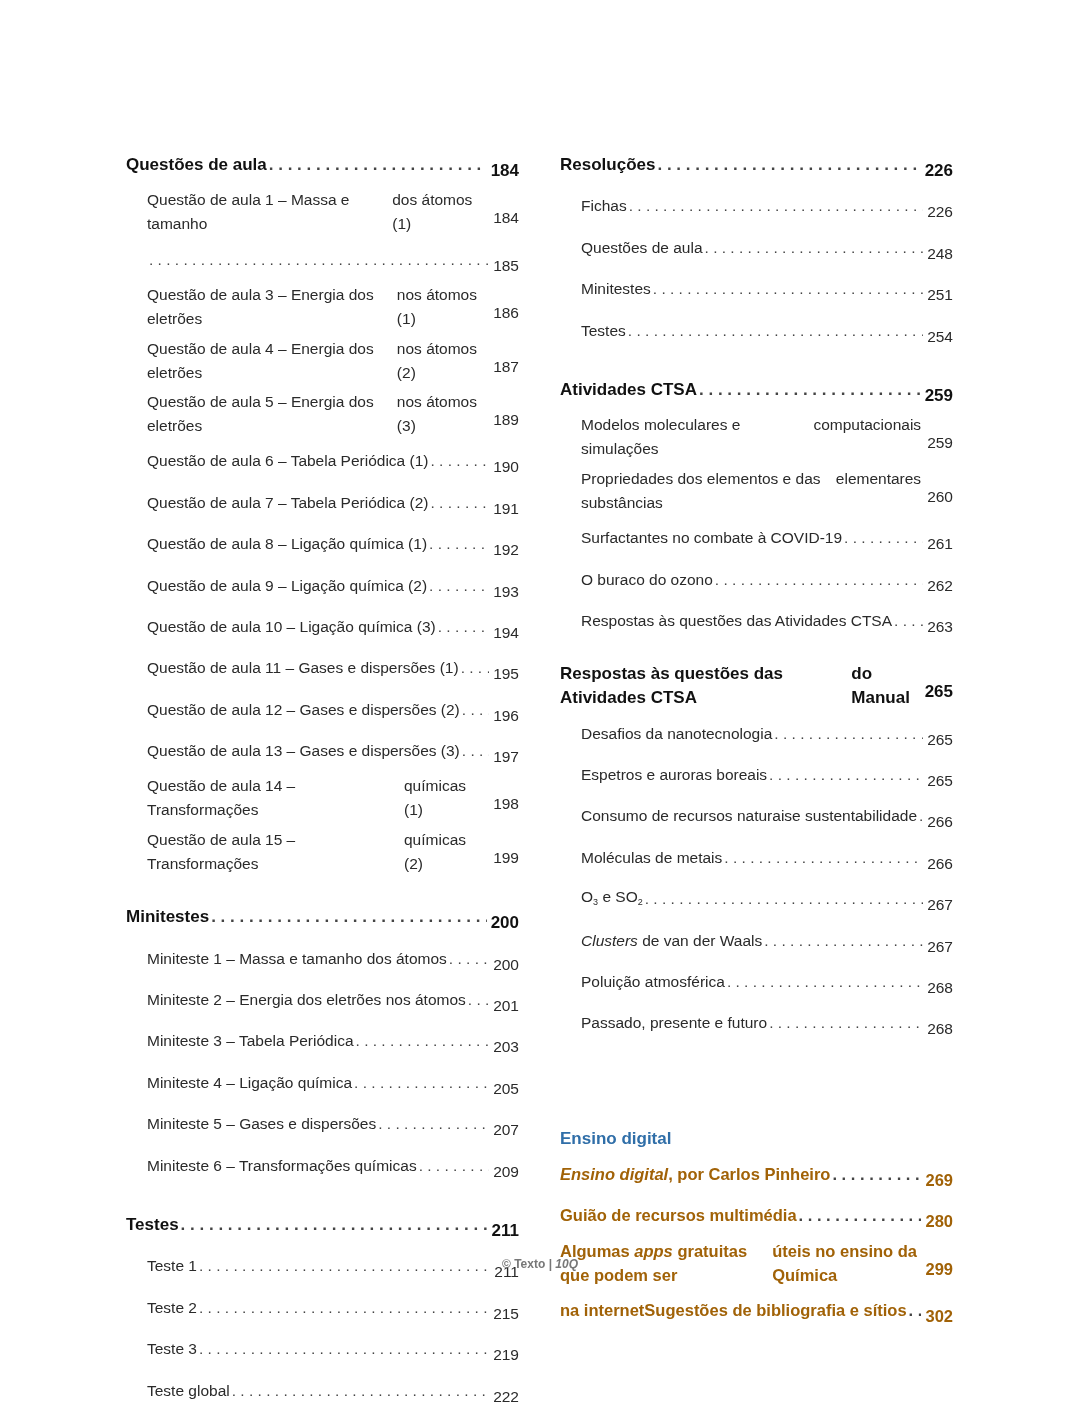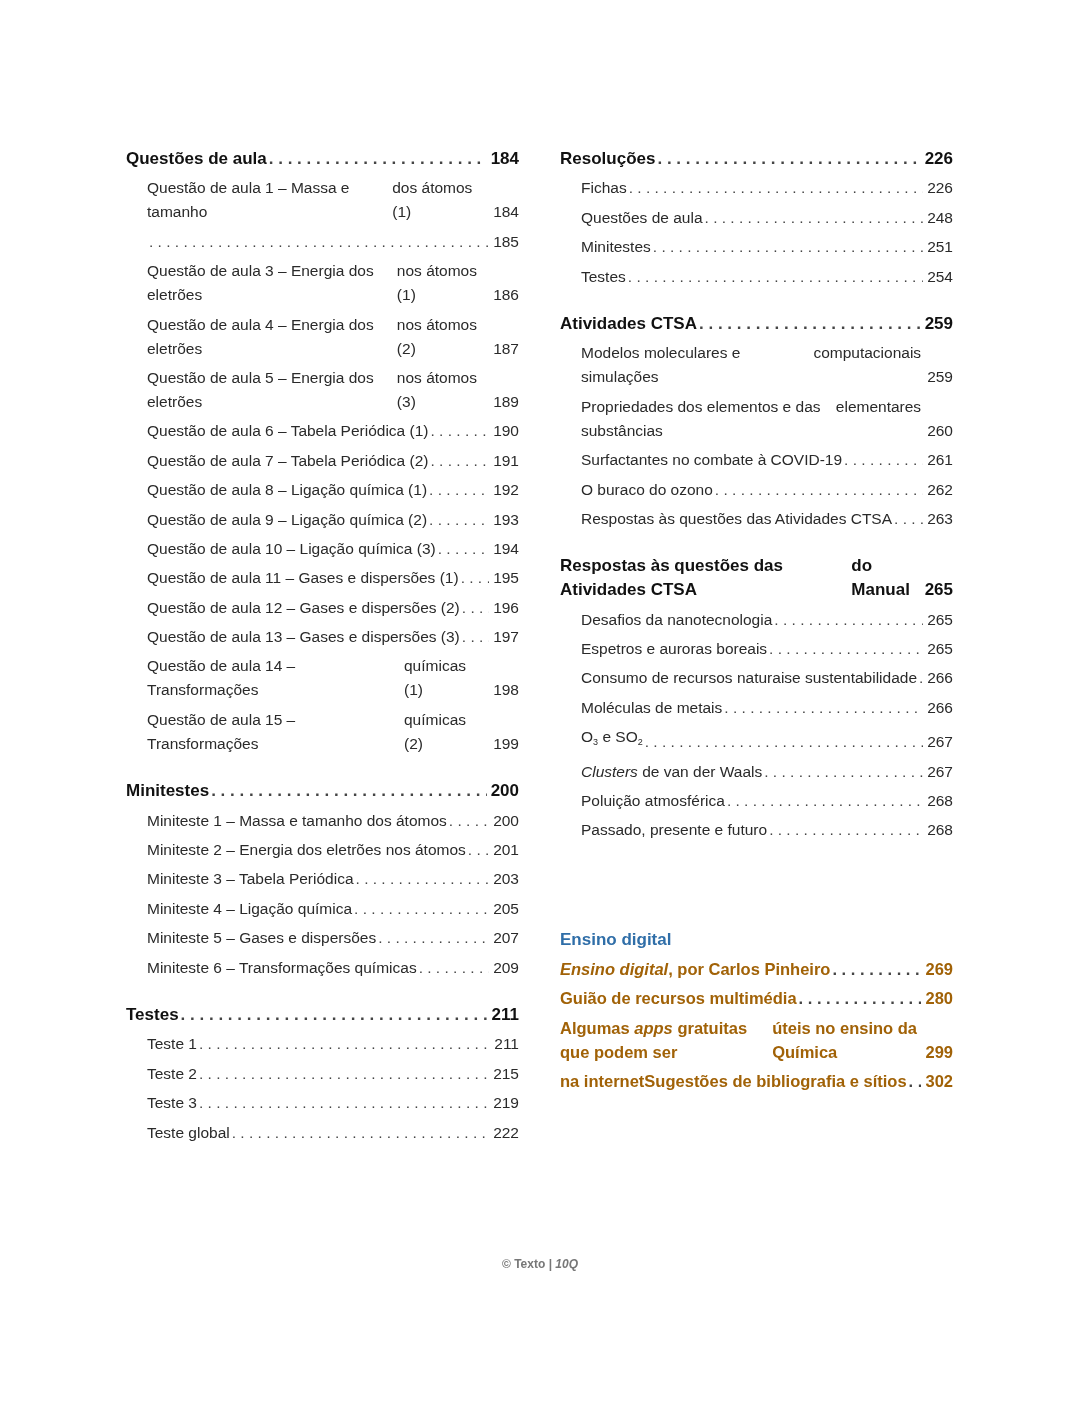--- a/index.html
+++ b/index.html
@@ -1,27 +1,27 @@
 <!DOCTYPE html>
 <html><head>
 <meta charset="utf-8">
 <style>
   html, body { margin: 0; padding: 0; background: #ffffff; }
   body { width: 1080px; height: 1405px; position: relative; overflow: hidden;
          font-family: "Liberation Sans", sans-serif; color: #222; }
   .col { position: absolute; top: 147px; width: 393px; }
   .col-left { left: 126px; }
   .col-right { left: 560px; }
-  .entry { display: flex; align-items: flex-end; font-size: 15.5px; line-height: 24px; margin-bottom: 5.4px; color: #2a2a2a; }
+  .entry { display: flex; align-items: center; font-size: 15.5px; line-height: 24px; margin-bottom: 5.4px; color: #2a2a2a; }
   .entry.sub { padding-left: 21px; }
   .entry.top { font-weight: bold; font-size: 17px; color: #111; }
   .entry .text { white-space: pre-line; }
   .entry .dots { flex: 1; overflow: hidden; white-space: nowrap; margin: 0 4px 0 2px; letter-spacing: 2.6px; color: #444; }
   .entry .dots::before { content: ". . . . . . . . . . . . . . . . . . . . . . . . . . . . . . . . . . . . . . . . . . . . . . . . . . . . . . . . . . . . . . . . . . . . . . . . . . . . . . . . . . . . . . . . . . . . . . . . ."; letter-spacing: 0; }
-  .entry .page { white-space: nowrap; }
+  .entry .page { white-space: nowrap; margin-top: 12px; }
   .multi { display: flex; flex-direction: row; }
   .gap { height: 18px; }
   .gap-lg { height: 80px; }
   .section-blue { color: #2f6ea8; font-weight: bold; font-size: 17px; line-height: 24px; margin-bottom: 5px; }
   .entry.bold-main { font-weight: bold; font-size: 16.5px; color: #a16207; }
   sub { font-size: 9px; vertical-align: -3px; }
   .footer { position: absolute; top: 1257px; left: 0; width: 1080px; text-align: center; font-size: 12px; color: #777; font-weight: bold; }
   .footer .code { font-style: italic; }
 </style>
 </head>

